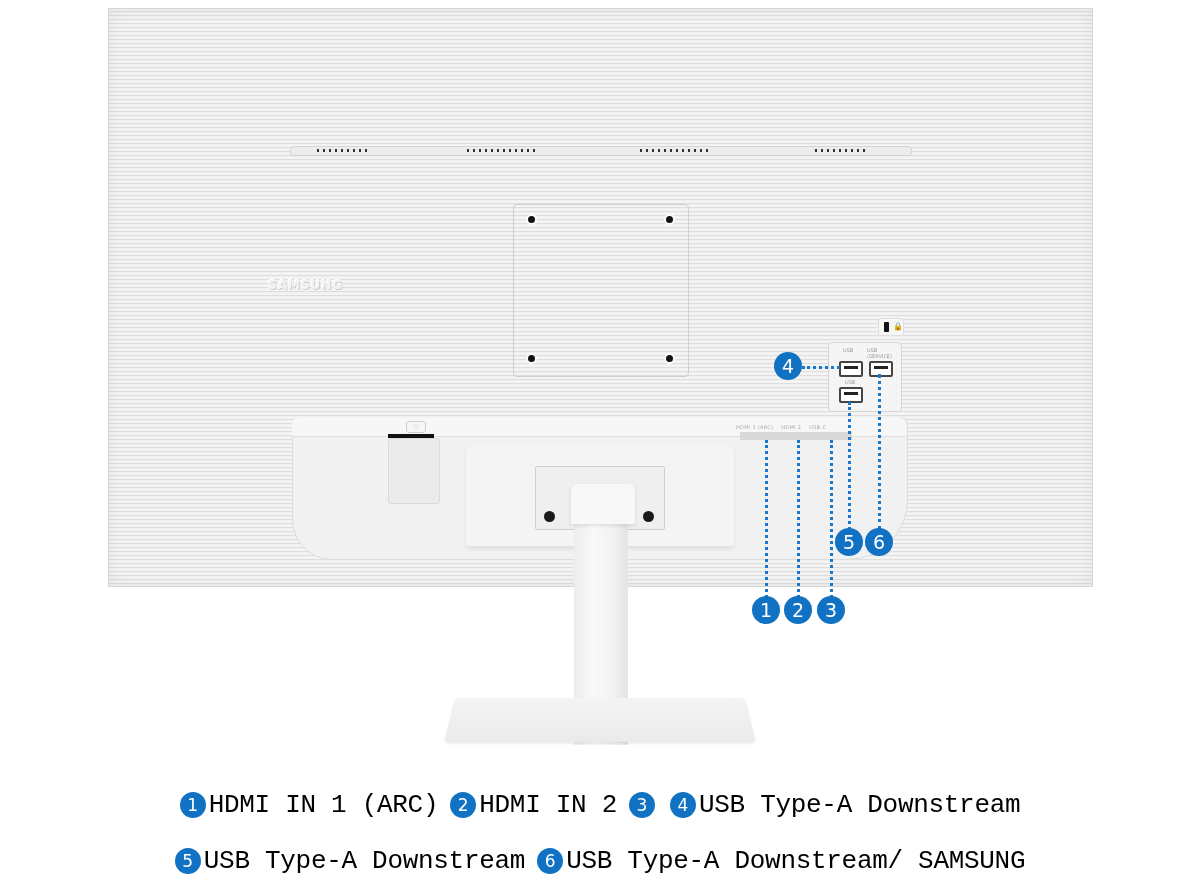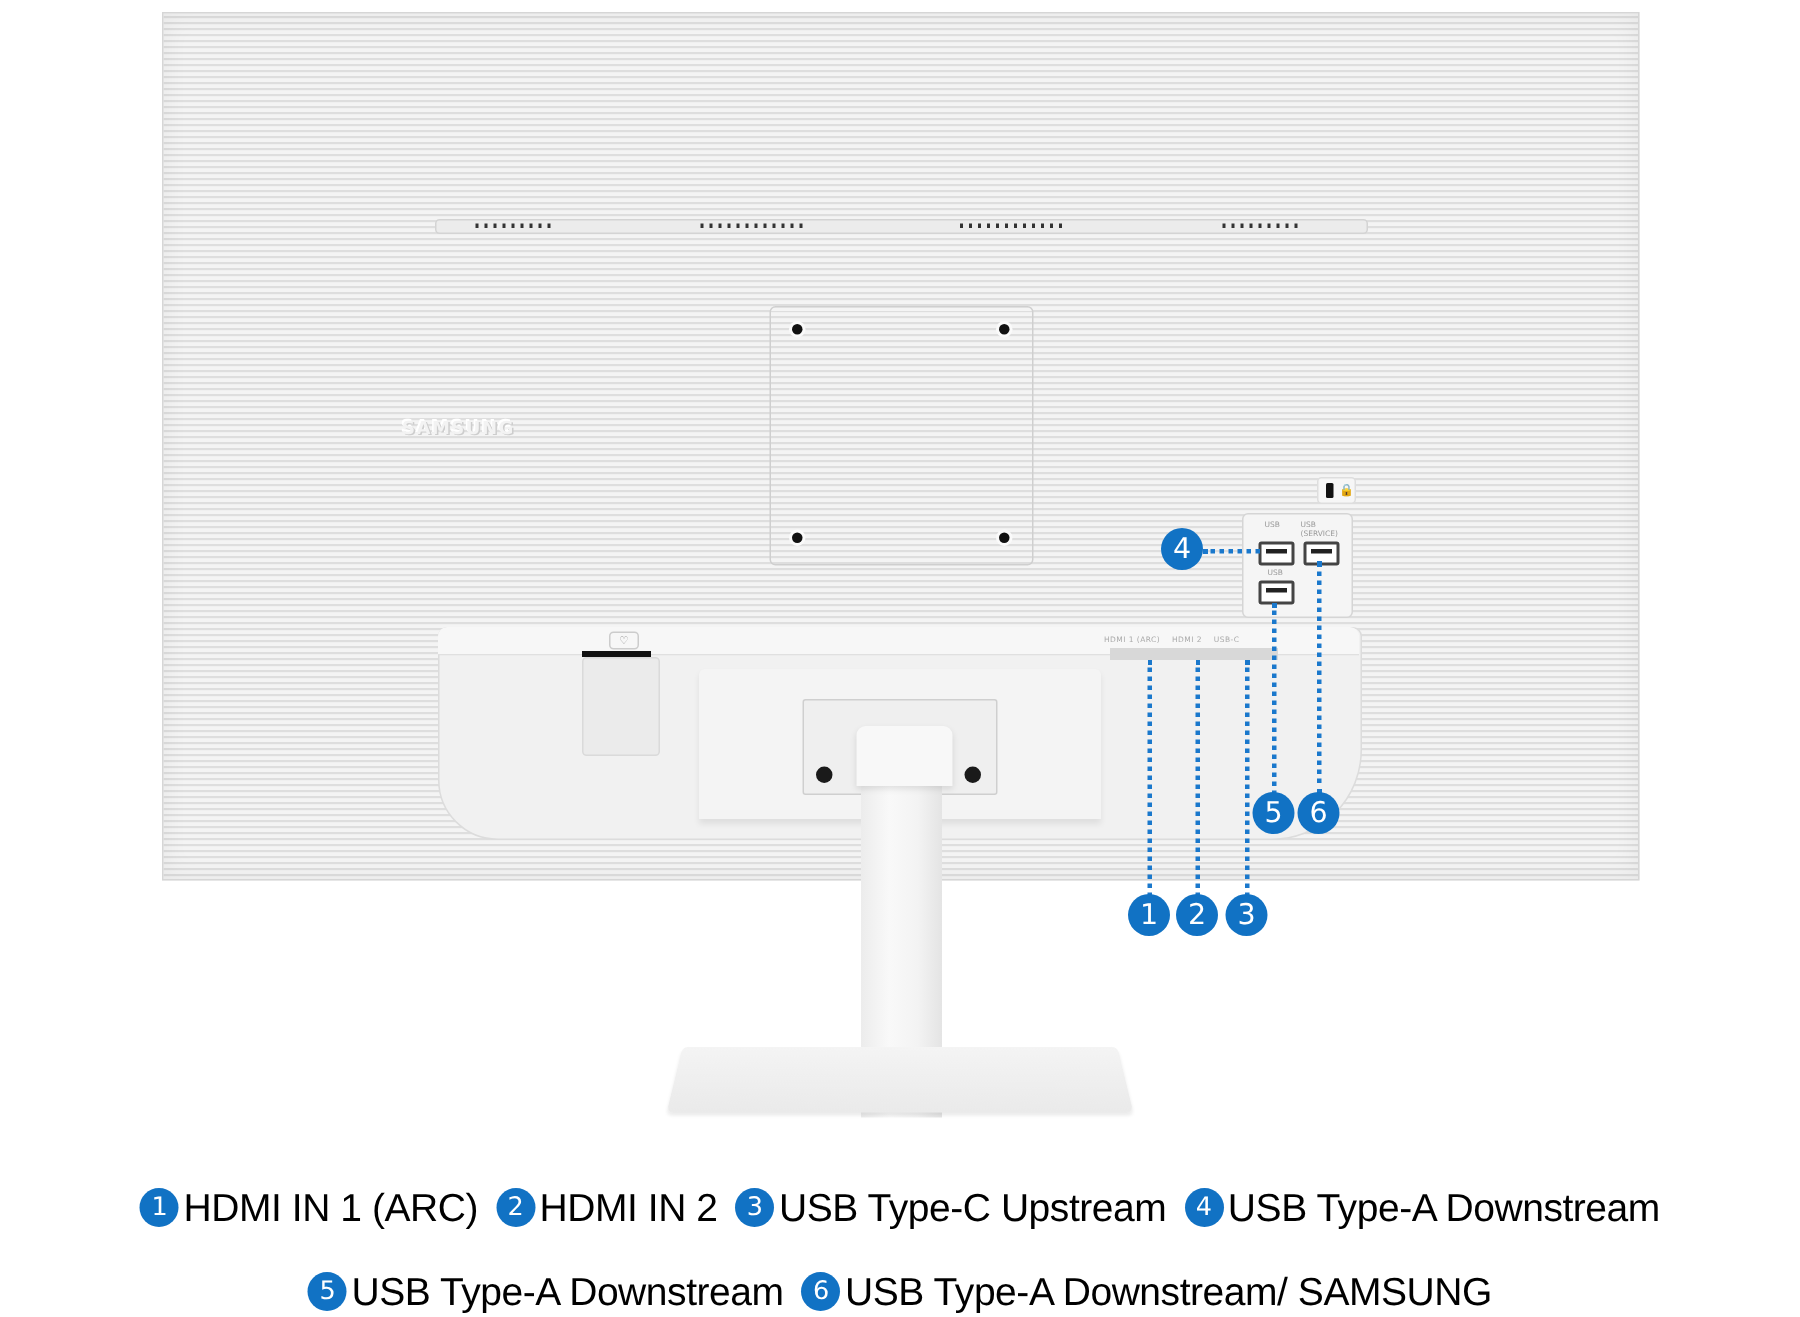--- a/index.html
+++ b/index.html
@@ -51,21 +51,21 @@
     .callout { position: absolute; width: 28px; height: 28px; border-radius: 50%; background: #1172c4; color: #fff;
       font-size: 19px; text-align: center; line-height: 28px; font-family: "DejaVu Sans", sans-serif; }
     .dotline-v { position: absolute; width: 0; border-left: 3px dotted #1a78cc; }
     .dotline-h { position: absolute; height: 0; border-top: 3px dotted #1a78cc; }
     
     #legend { left: 0; top: 786px; width: 1200px; }
     .legend-row { display: flex; justify-content: center; align-items: center; height: 38px; margin-bottom: 18px; }
     .legend-item { display: flex; align-items: center; margin: 0 6px; }
     .legend-num { width: 26px; height: 26px; border-radius: 50%; background: #1172c4; color: #fff; font-size: 17px;
       text-align: center; line-height: 26px; margin-right: 3px; }
-    .legend-text { font-size: 26px; color: #000; font-family: Liberation Sans, sans-serif; letter-spacing: -0.3px; }
+    .legend-text { font-size: 26px; color: #000; font-family: Liberation Mono, monospace; letter-spacing: -0.3px; }
   </style>
 </head>
 <body>
 
 <div id="monitor" class="abs ribbed"></div>
 
 <div id="vent-bar" class="abs">
   <div class="vent-group" style="left:26px;">
     <div class="vent-dot"></div>
       <div class="vent-dot"></div>
@@ -183,21 +183,20 @@
     <div class="legend-item">
       <span class="legend-num">1</span>
       <span class="legend-text">HDMI IN 1 (ARC)</span>
     </div>
     <div class="legend-item">
       <span class="legend-num">2</span>
       <span class="legend-text">HDMI IN 2</span>
     </div>
     <div class="legend-item">
       <span class="legend-num">3</span>
-      <span class="legend-text">USB Type-C Upstream</span>
     </div>
     <div class="legend-item">
       <span class="legend-num">4</span>
       <span class="legend-text">USB Type-A Downstream</span>
     </div>
   </div>
   <div class="legend-row">
     <div class="legend-item">
       <span class="legend-num">5</span>
       <span class="legend-text">USB Type-A Downstream</span>

